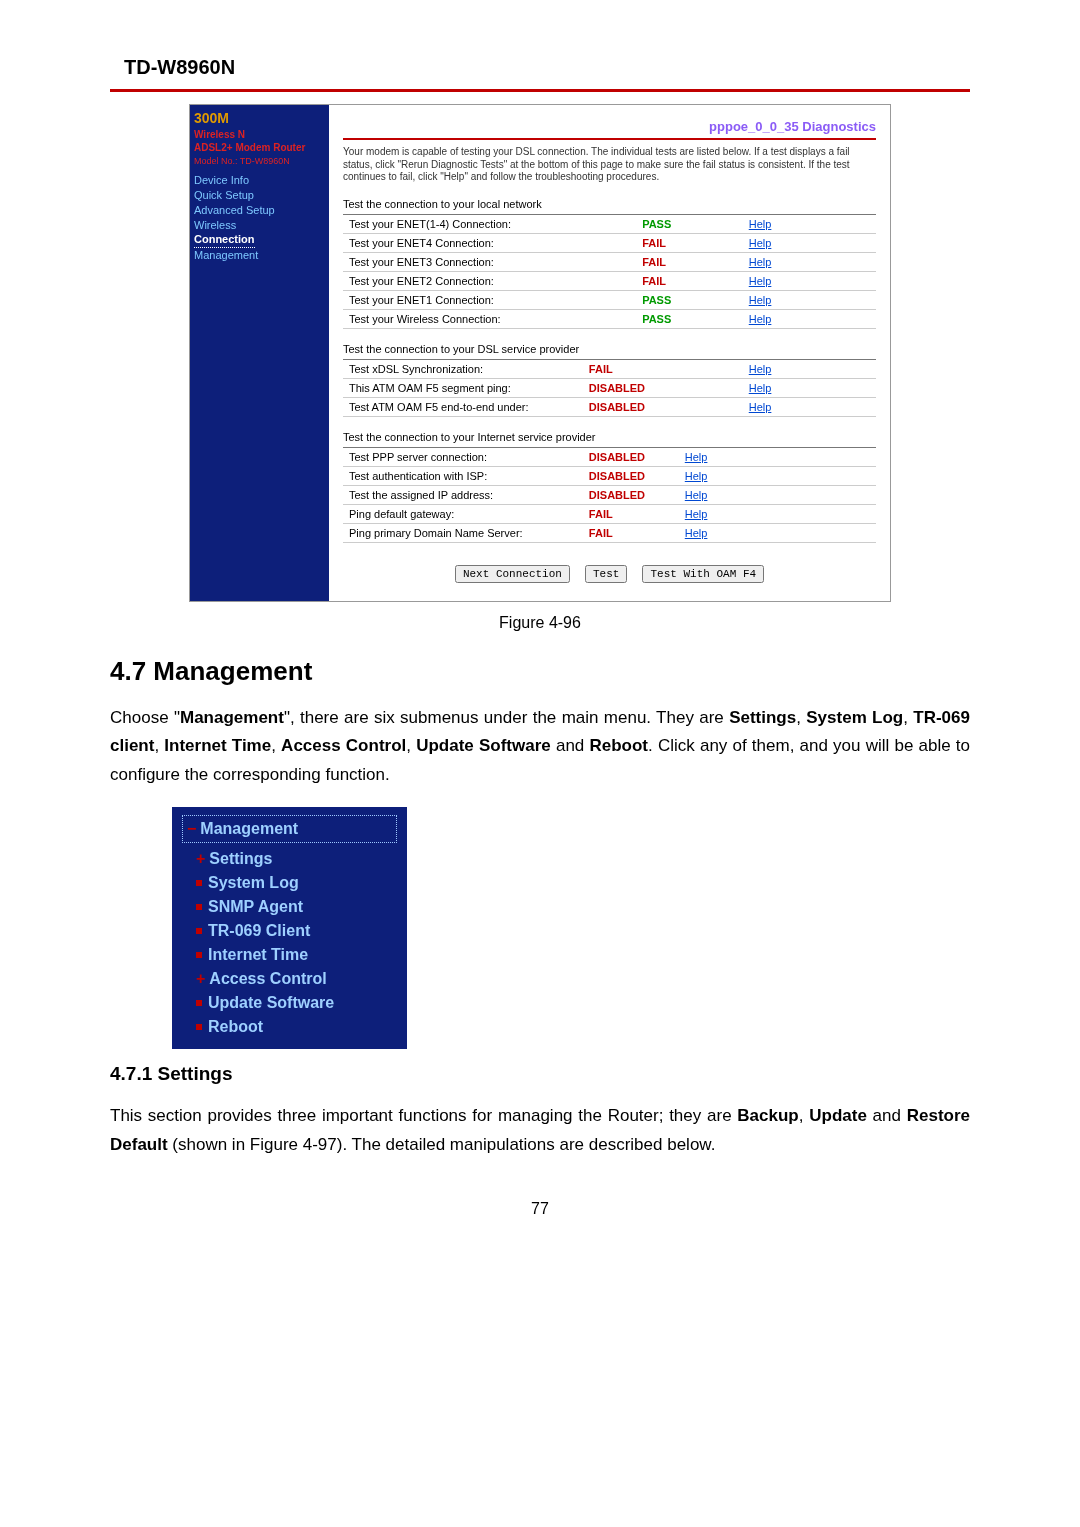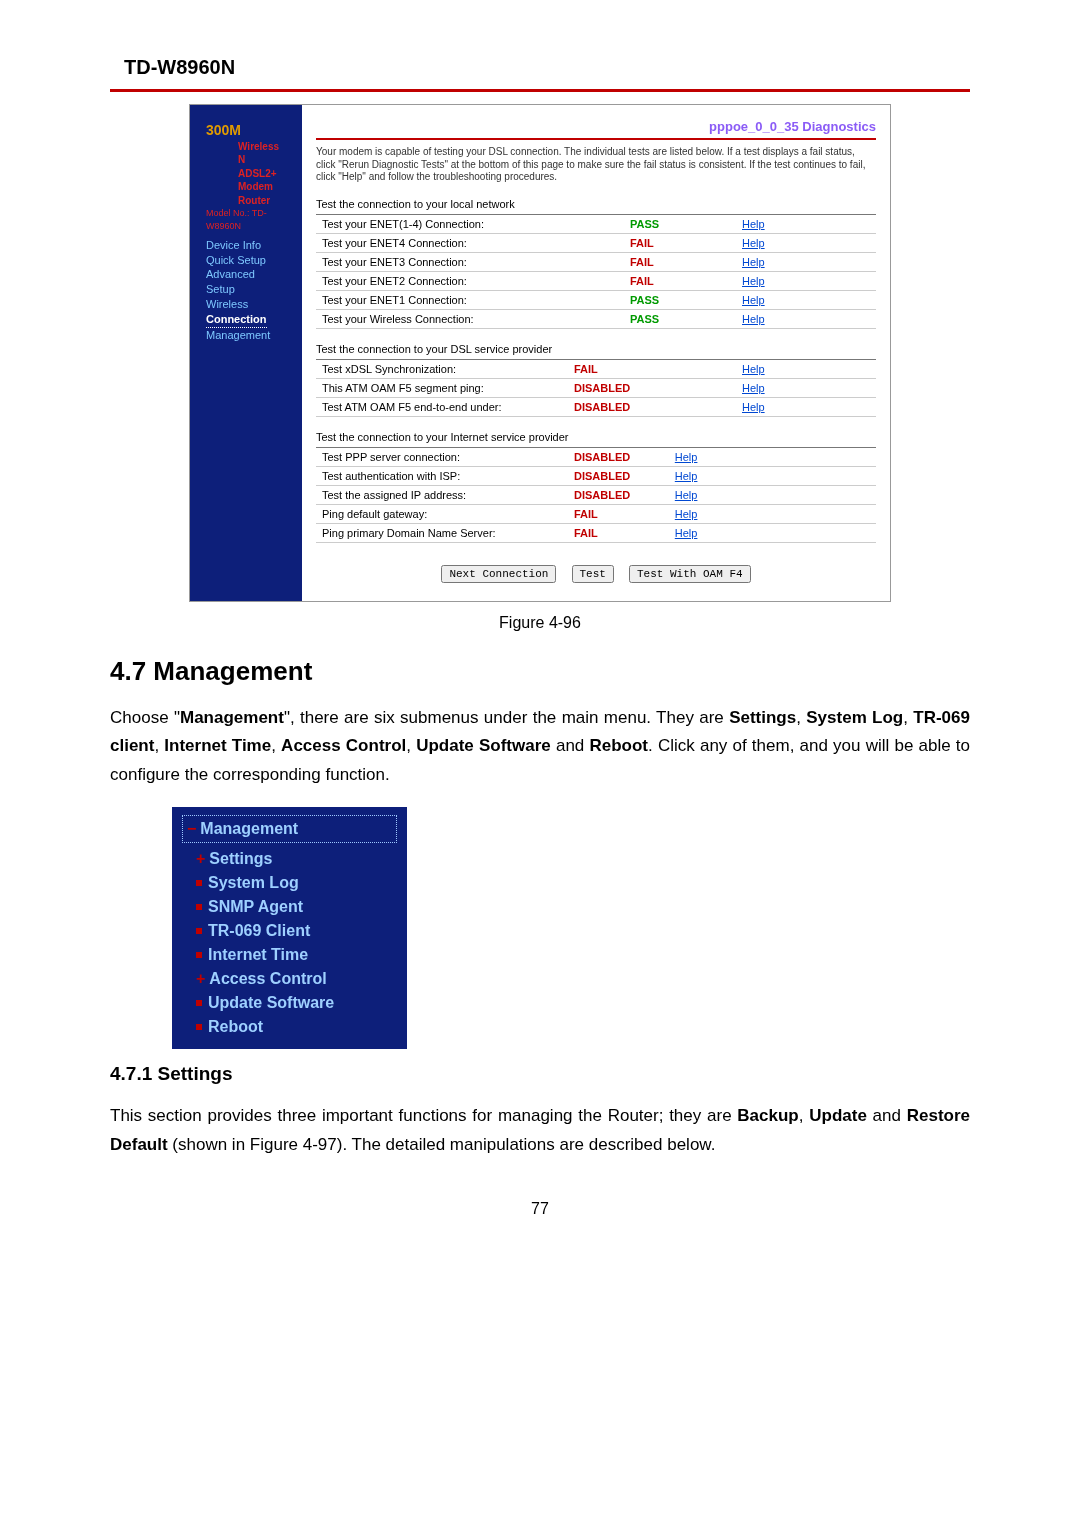--- a/index.html
+++ b/index.html
@@ -41,30 +41,30 @@
   
   .shot1 {
     width: 700px;
     margin: 0 auto;
     border: 1px solid #999;
     font-size: 11px;
     display: flex;
     background: #fff;
   }
   .shot1 .side {
-    width: 112px;
+    width: 139px;
     background: #0d1f7a;
     color: #fff;
-    padding: 16px;
+    padding: 4px;
     box-sizing: border-box;
     font-size: 11px;
     line-height: 1.35;
   }
   .shot1 .side .brand300m { color: #e09a00; font-weight: bold; font-size: 14px; }
-  .shot1 .side .brandsub  { color: #d22; font-size: 10px; font-weight: bold; margin-left: 32px; }
+  .shot1 .side .brandsub  { color: #d22; font-size: 10px; font-weight: bold; }
   .shot1 .side .modelno   { color: #d22; font-size: 9px; }
   .shot1 .side .navlink { color: #7ec8ff; display: block; font-size: 11px; }
   .shot1 .side .navlink.diag {
     color: #fff; font-weight: bold;
     border-bottom: 1px dotted #fff;
     display: inline-block;
   }
   .shot1 .main { flex: 1; padding: 10px 14px; }
   .shot1 .main h3 { color: #8b5cf6; font-size: 13px; margin: 4px 0 2px 0; text-align: right; }
   .shot1 .main .redline { border-top: 2px solid #c00000; margin: 4px 0 6px 0; }

